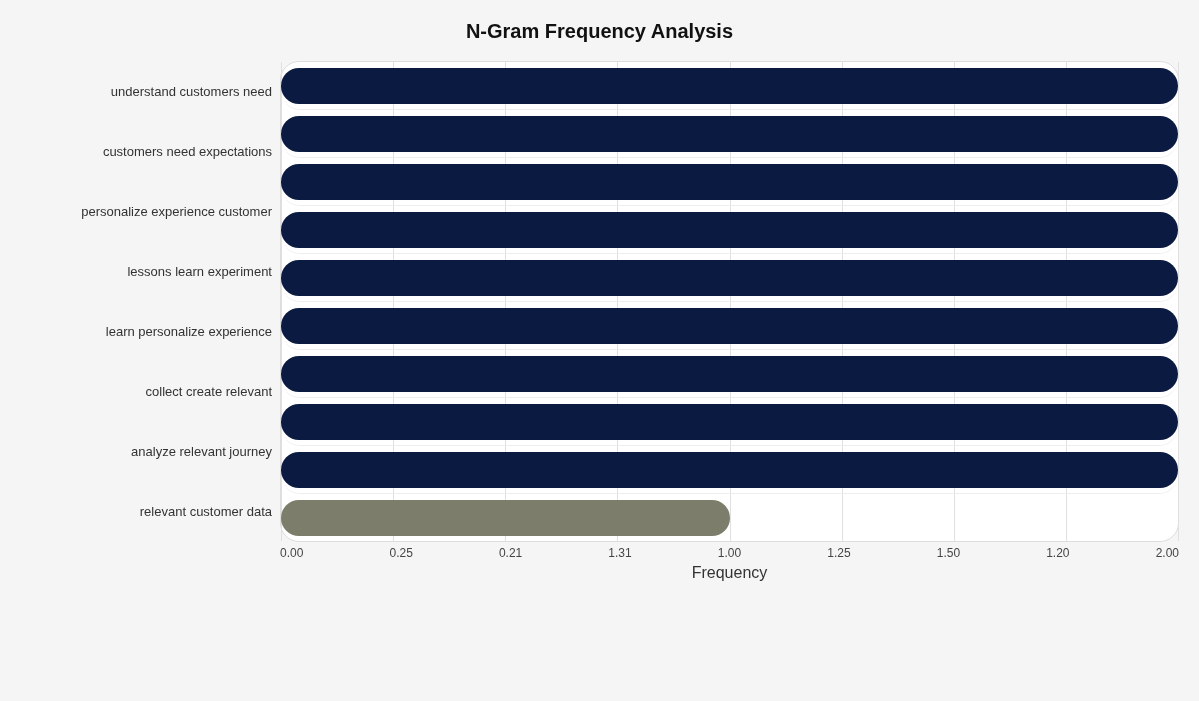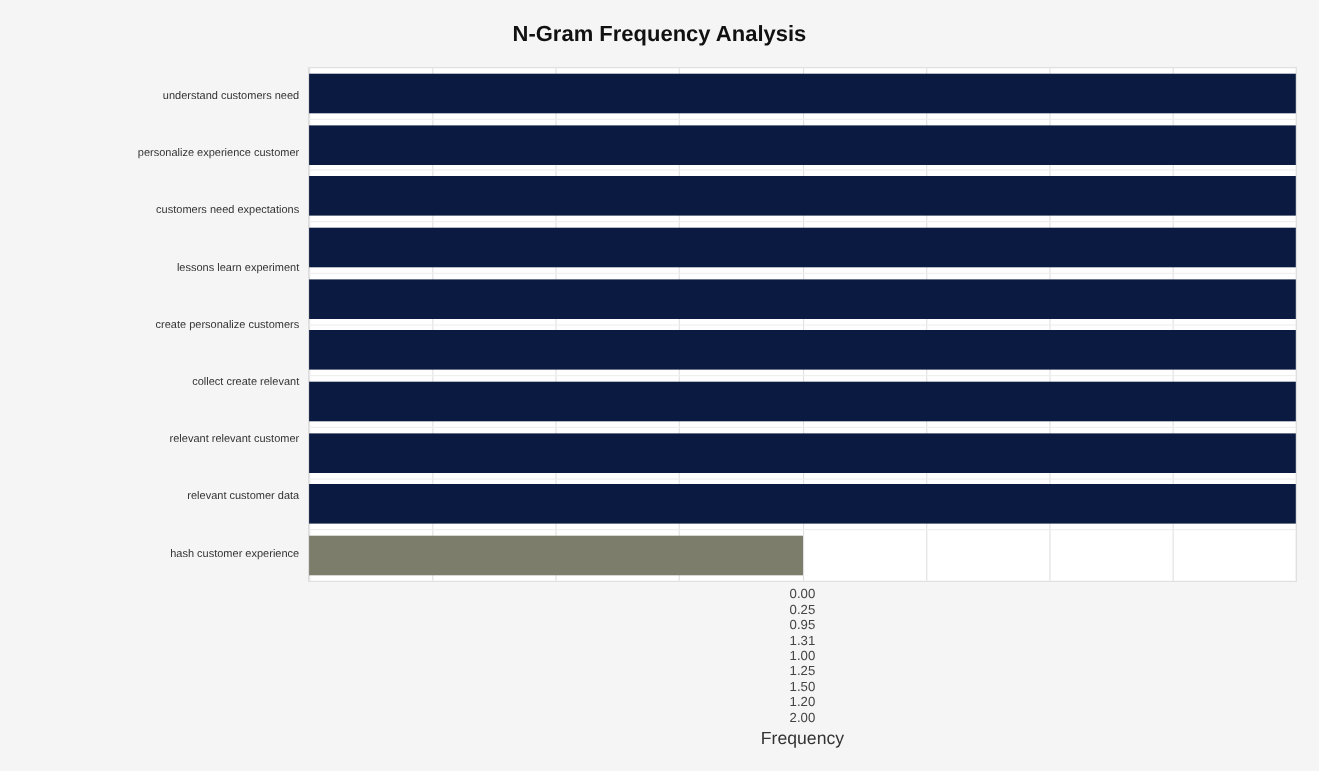--- a/index.html
+++ b/index.html
@@ -1,15 +1,15 @@
 <!DOCTYPE html>
 <html><head>
   <meta charset="utf-8">
   <style>
-    * { box-sizing: border-box; margin: 0; padding: 0; }
+    * { box-sizing: border-box; margin: 0; padding: 0; border-radius: 19px; }
     body {
       background: #f5f5f5;
       font-family: Arial, sans-serif;
       width: 1199px;
       height: 701px;
       display: flex;
       align-items: center;
       justify-content: center;
     }
     .chart-container {
@@ -41,21 +41,21 @@
     }
     .y-labels {
       display: flex;
       flex-direction: column;
       width: 260px;
       flex-shrink: 0;
       justify-content: space-around;
     }
     .y-label {
       text-align: right;
-      font-size: 10px;
+      font-size: 13px;
       color: #333;
       padding-right: 8px;
       height: 52px;
       display: flex;
       align-items: center;
       justify-content: flex-end;
     }
     .plot-area {
       flex: 1;
       display: flex;
@@ -88,21 +88,20 @@
     }
     .x-axis {
       display: flex;
       flex-direction: row;
       margin-left: 260px;
       margin-top: 4px;
       position: relative;
     }
     .x-tick-container {
       display: flex;
-      flex-direction: column;
       width: 100%;
       justify-content: space-between;
       padding: 0 0;
     }
     .x-tick {
       font-size: 12px;
       color: #444;
       text-align: center;
     }
     .x-axis-label {
@@ -132,28 +131,27 @@
 </head>
 <body>
 
 <div class="chart-container">
   <div class="chart-title">N-Gram Frequency Analysis</div>
 
   <div class="chart-area">
     <div class="bars-section">
       <div class="y-labels" id="y-labels">
           <div class="y-label">understand customers need</div>
+          <div class="y-label">customers need expectations</div>
           <div class="y-label">personalize experience customer</div>
-          <div class="y-label">customers need expectations</div>
           <div class="y-label">lessons learn experiment</div>
-          <div class="y-label">create personalize customers</div>
+          <div class="y-label">learn personalize experience</div>
           <div class="y-label">collect create relevant</div>
-          <div class="y-label">relevant relevant customer</div>
+          <div class="y-label">analyze relevant journey</div>
           <div class="y-label">relevant customer data</div>
-          <div class="y-label">hash customer experience</div>
         </div>
       <div class="plot-area" id="plot-area">
         <div class="grid-lines" id="grid-lines">
             <div class="grid-line" style="left: 0%;"></div>
             <div class="grid-line" style="left: 12.5%;"></div>
             <div class="grid-line" style="left: 25%;"></div>
             <div class="grid-line" style="left: 37.5%;"></div>
             <div class="grid-line" style="left: 50%;"></div>
             <div class="grid-line" style="left: 62.5%;"></div>
             <div class="grid-line" style="left: 75%;"></div>
@@ -190,21 +188,21 @@
           <div class="bar-row">
             <div class="bar bar-gray" style="width: 50%;"></div>
           </div>
         </div>
     </div>
 
     <div class="x-axis">
       <div class="x-tick-container" id="x-ticks">
           <div class="x-tick">0.00</div>
           <div class="x-tick">0.25</div>
-          <div class="x-tick">0.95</div>
+          <div class="x-tick">0.21</div>
           <div class="x-tick">1.31</div>
           <div class="x-tick">1.00</div>
           <div class="x-tick">1.25</div>
           <div class="x-tick">1.50</div>
           <div class="x-tick">1.20</div>
           <div class="x-tick">2.00</div>
         </div>
     </div>
     <div class="x-axis-label">Frequency</div>
   </div>

